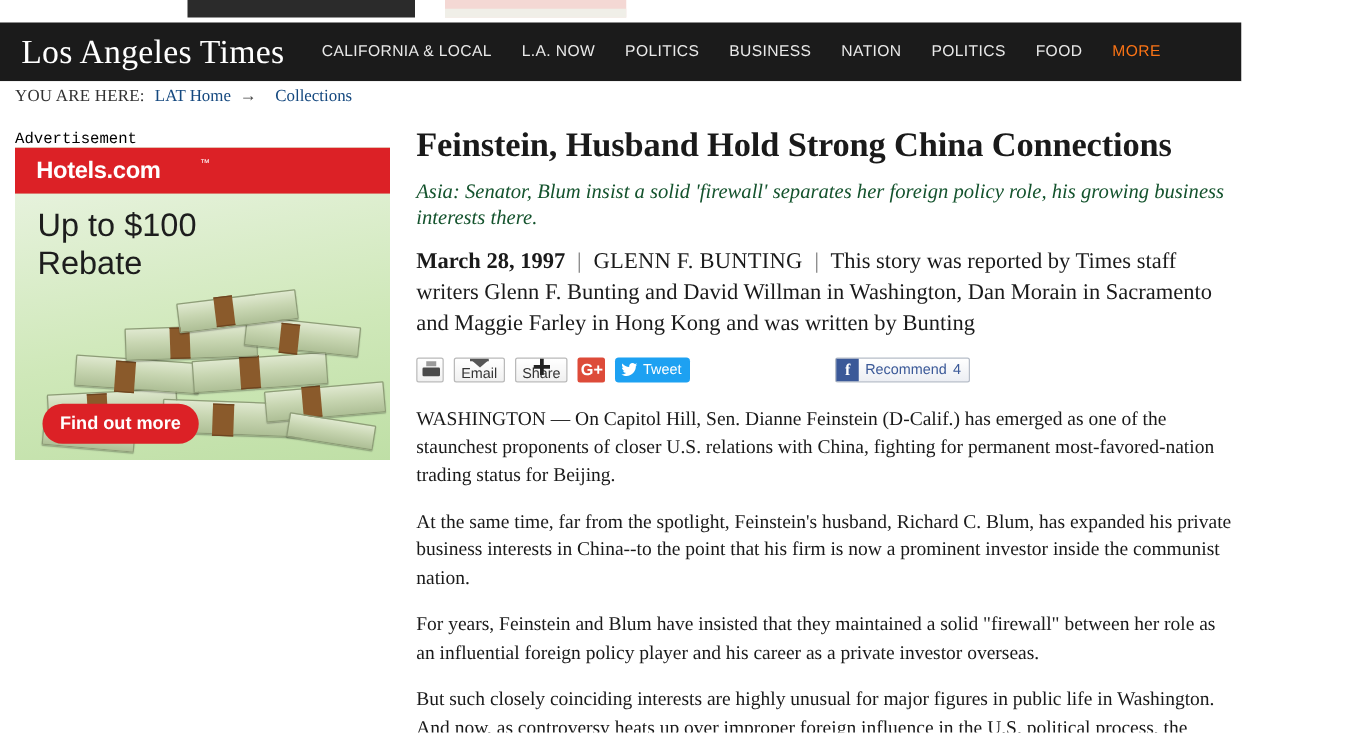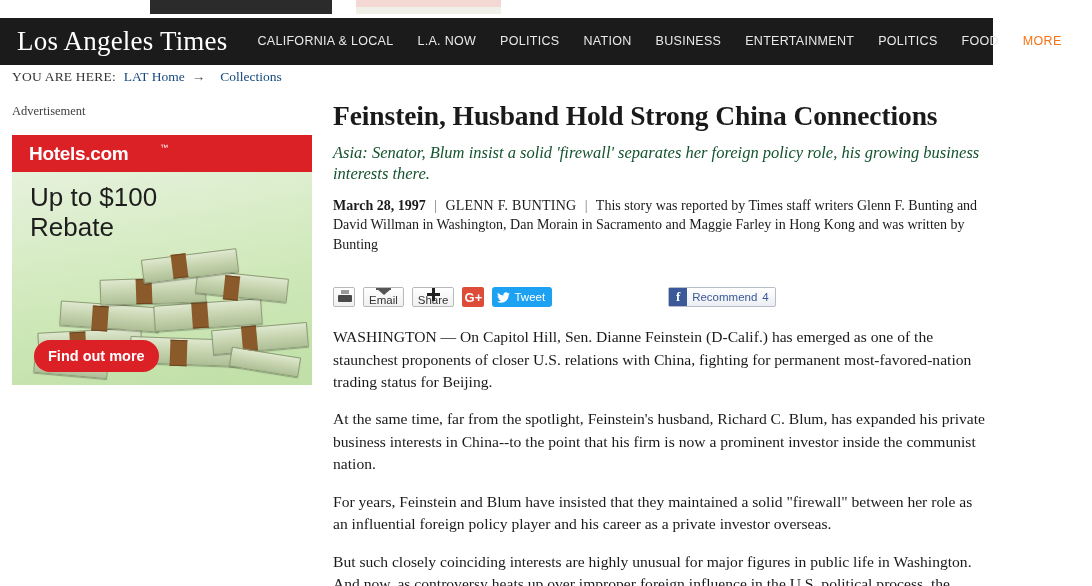--- a/index.html
+++ b/index.html
@@ -69,22 +69,22 @@
   }
   .crumbbar .lbl { padding-left: 12px; color: #333; letter-spacing: .2px;}
   .crumbbar .lnk { color: #14487f; margin-left: 8px; cursor: pointer; }
   .crumbbar .arrow { margin: 0 7px; color: #444; }
 
   
   .leftcol {
     position: absolute; top: 104px; left: 12px; width: 308px;
   }
   .adlabel {
-    font-family: Liberation Serif, serif;
-    font-size: 12.5px; color: #404040; margin-bottom: 16px;
+    font-family: Liberation Mono, monospace;
+    font-size: 12.5px; color: #000000; margin-bottom: 0;
   }
   .adbox {
     position: relative;
     width: 300px; height: 250px;
     background: #cfe8c0;
     overflow: hidden;
   }
   .adtop {
     position: absolute; top: 0; left: 0; width: 300px; height: 37px;
     background: #dc2126;
@@ -145,23 +145,23 @@
     letter-spacing: -0.1px;
   }
   .subhead {
     font-size: 16.5px;
     font-style: italic;
     line-height: 1.28;
     color: #14532d;
     margin: 0 0 12px 0;
   }
   .byline {
-    font-size: 14px;
+    font-size: 18px;
     line-height: 1.38;
-    margin: 0 0 32px 0;
+    margin: 0 0 14px 0;
   }
   .byline .date { font-weight: bold; }
   .byline .sep { color: #777; margin: 0 5px; }
   .byline .author { letter-spacing: .2px; }
 
   
   .share {
     display: flex; align-items: center; gap: 8px;
     height: 22px; margin: 2px 0 18px 0;
     font-family: "Liberation Sans", sans-serif;
@@ -247,23 +247,22 @@
     <div class="blk b3"></div>
   </div>
   <div class="rightgutter"></div>
 
   <div class="nav">
     <div class="logo">Los Angeles Times</div>
     <div class="navitems">
       <div class="navitem">CALIFORNIA &amp; LOCAL</div>
       <div class="navitem">L.A. NOW</div>
       <div class="navitem">POLITICS</div>
+      <div class="navitem">BUSINESS</div>
       <div class="navitem">NATION</div>
-      <div class="navitem">BUSINESS</div>
-      <div class="navitem">ENTERTAINMENT</div>
       <div class="navitem">POLITICS</div>
       <div class="navitem">FOOD</div>
       <div class="navitem more">MORE</div>
     </div>
   </div>
 
   <div class="crumbbar">
     <span class="lbl">YOU ARE HERE:</span>
     <span class="lnk">LAT Home</span>
     <span class="arrow">→</span>

